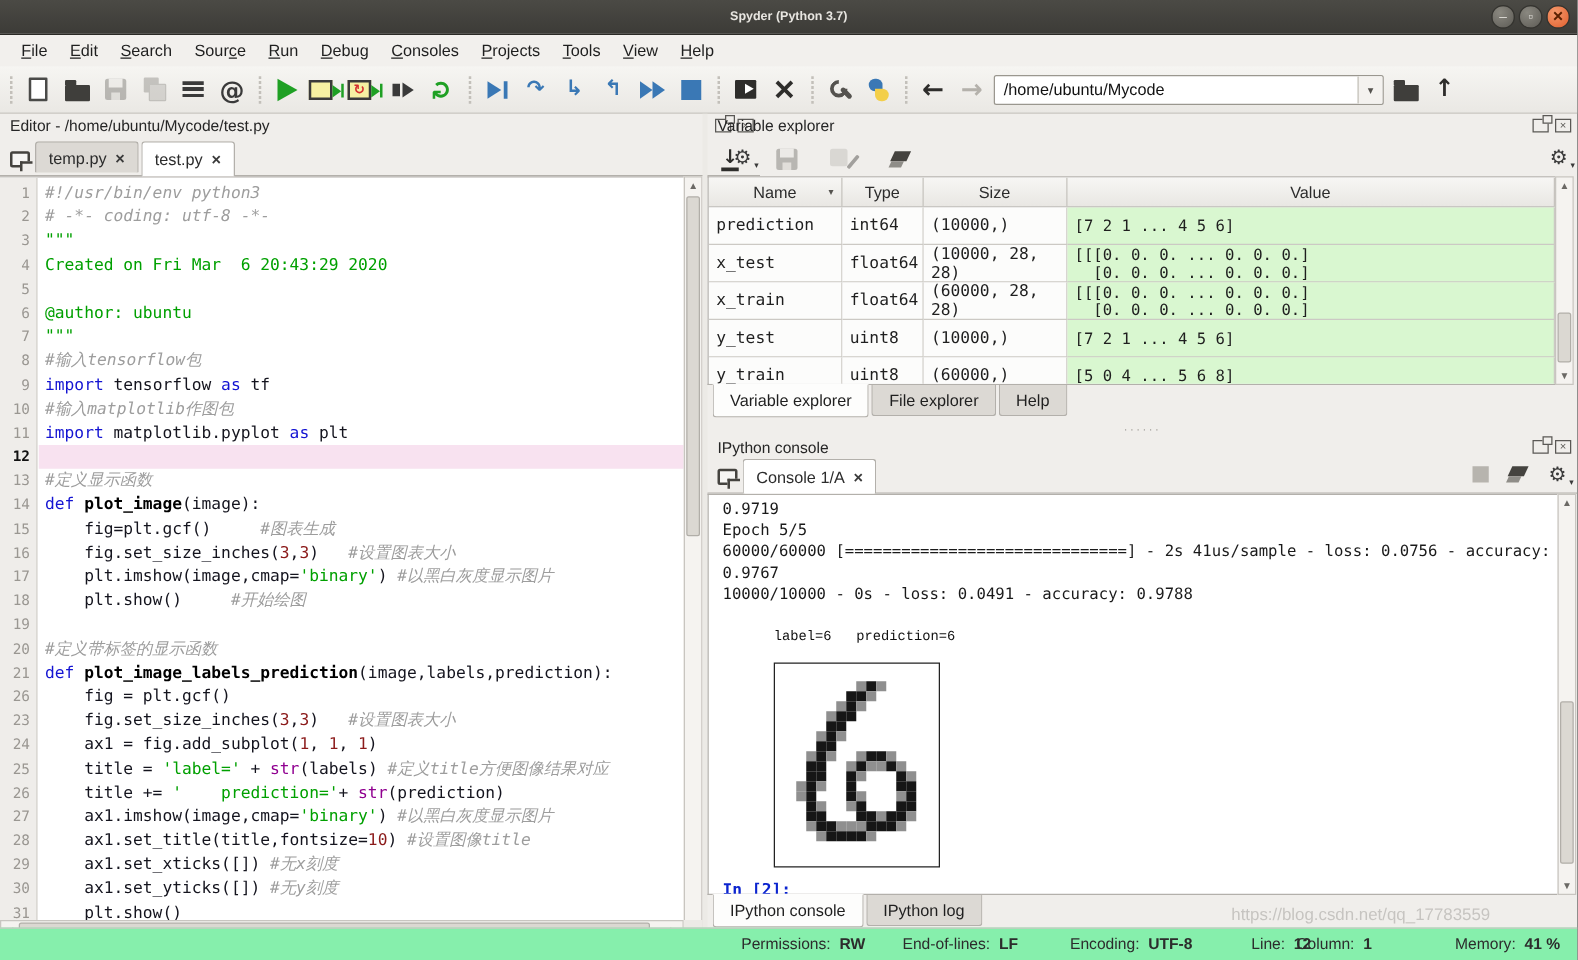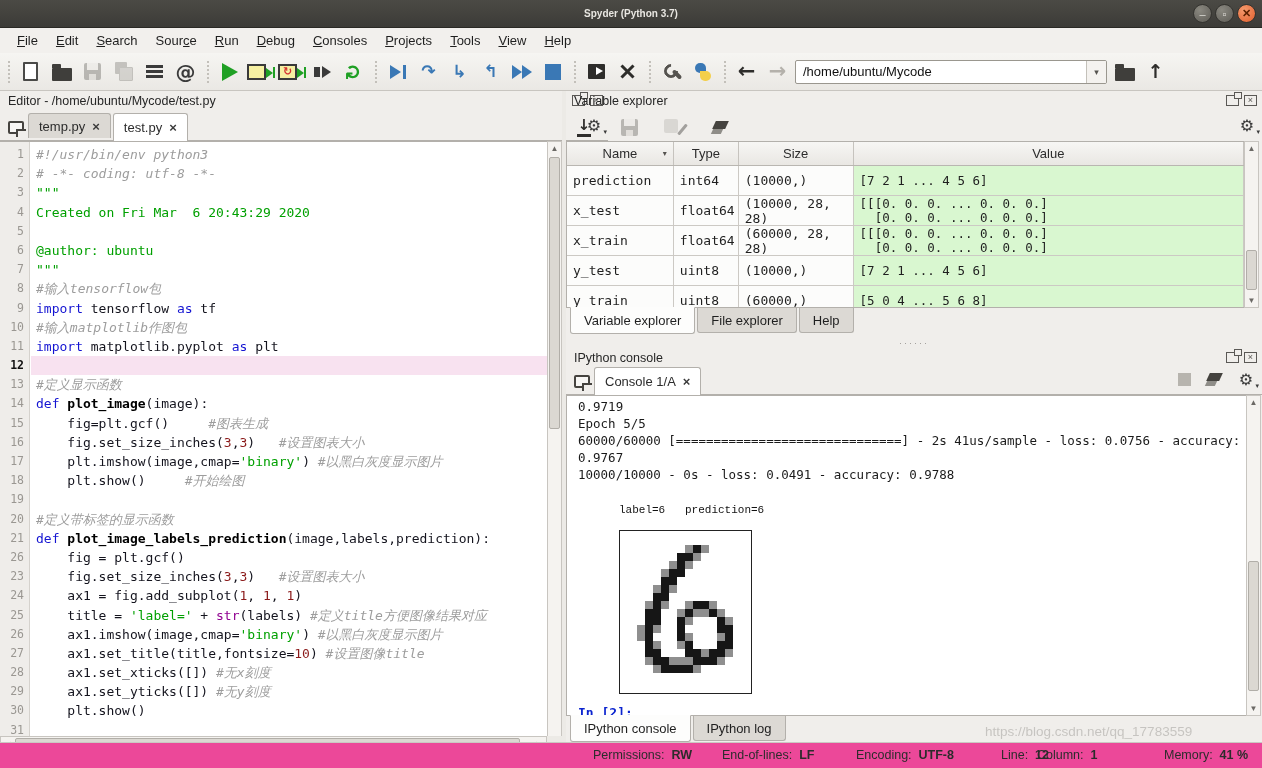--- a/index.html
+++ b/index.html
@@ -184,21 +184,21 @@
     border:1px solid #b3b0ab;border-right:none;overflow:hidden;padding:2px 0 0 11px;}
   .cline{font-family:"DejaVu Sans Mono",monospace;font-size:12.5px;line-height:17px;white-space:pre;color:#1a1a1a;}
   .fig{margin:4px 0 0 41px;width:133px;}
   .fig-title{font-size:11px;text-align:right;margin-bottom:14px;white-space:pre;color:#111;
     font-family:Liberation Mono, monospace;}
   .fig-box{width:133px;height:164px;border:1.5px solid #222;background:#fff;position:relative;}
   .px{position:absolute;width:8px;height:8px;}
   .prompt{font-family:"DejaVu Sans Mono",monospace;font-size:13px;font-weight:bold;color:#0b24cf;margin-top:11px;}
   .con-tabs{position:absolute;left:0;top:368px;width:696px;height:26px;display:flex;padding-left:4px;}
   
-  .statusbar{position:absolute;left:0;top:742px;width:1262px;height:26px;background:#ec4899;
+  .statusbar{position:absolute;left:0;top:742px;width:1262px;height:26px;background:#86efac;
     border-top:1px solid #cbc8c3;font-size:12.5px;color:#2c2c2c;}
   .sitem{position:absolute;top:5px;white-space:pre;}
   .sitem b{font-weight:bold;}
   .s0{left:593px;} .s1{left:722px;} .s2{left:856px;} .s3{left:1001px;} .s4{left:1037px;} .s5{left:1164px;}
   .watermark{position:absolute;left:985px;top:724px;font-size:13.5px;color:#b9b7b3;opacity:.75;
     pointer-events:none;z-index:50;white-space:nowrap;}
 </style>
 </head>
 <body>
 
@@ -415,20 +415,21 @@
           <div class="cl"><span class="tk-p">    fig.set_size_inches(</span><span class="tk-num">3</span><span class="tk-p">,</span><span class="tk-num">3</span><span class="tk-p">)   </span><span class="tk-cm">#设置图表大小</span></div>
           <div class="cl"><span class="tk-p">    plt.imshow(image,cmap=</span><span class="tk-str">'binary'</span><span class="tk-p">) </span><span class="tk-cm">#以黑白灰度显示图片</span></div>
           <div class="cl"><span class="tk-p">    plt.show()     </span><span class="tk-cm">#开始绘图</span></div>
           <div class="cl"></div>
           <div class="cl"><span class="tk-cm">#定义带标签的显示函数</span></div>
           <div class="cl"><span class="tk-kw">def</span><span class="tk-p"> </span><span class="tk-fn">plot_image_labels_prediction</span><span class="tk-p">(image,labels,prediction):</span></div>
           <div class="cl"><span class="tk-p">    fig = plt.gcf()</span></div>
           <div class="cl"><span class="tk-p">    fig.set_size_inches(</span><span class="tk-num">3</span><span class="tk-p">,</span><span class="tk-num">3</span><span class="tk-p">)   </span><span class="tk-cm">#设置图表大小</span></div>
           <div class="cl"><span class="tk-p">    ax1 = fig.add_subplot(</span><span class="tk-num">1</span><span class="tk-p">, </span><span class="tk-num">1</span><span class="tk-p">, </span><span class="tk-num">1</span><span class="tk-p">)</span></div>
           <div class="cl"><span class="tk-p">    title = </span><span class="tk-str">'label='</span><span class="tk-p"> + </span><span class="tk-bi">str</span><span class="tk-p">(labels) </span><span class="tk-cm">#定义title方便图像结果对应</span></div>
+          <div class="cl"><span class="tk-p">    title += </span><span class="tk-str">'    prediction='</span><span class="tk-p">+ </span><span class="tk-bi">str</span><span class="tk-p">(prediction)</span></div>
           <div class="cl"><span class="tk-p">    ax1.imshow(image,cmap=</span><span class="tk-str">'binary'</span><span class="tk-p">) </span><span class="tk-cm">#以黑白灰度显示图片</span></div>
           <div class="cl"><span class="tk-p">    ax1.set_title(title,fontsize=</span><span class="tk-num">10</span><span class="tk-p">) </span><span class="tk-cm">#设置图像title</span></div>
           <div class="cl"><span class="tk-p">    ax1.set_xticks([]) </span><span class="tk-cm">#无x刻度</span></div>
           <div class="cl"><span class="tk-p">    ax1.set_yticks([]) </span><span class="tk-cm">#无y刻度</span></div>
           <div class="cl"><span class="tk-p">    plt.show()</span></div>
         </div>
     </div>
     <div class="sb vsb" style="left:547px;top:50px;height:645px;">
       <div class="arr up">▲</div>
 

